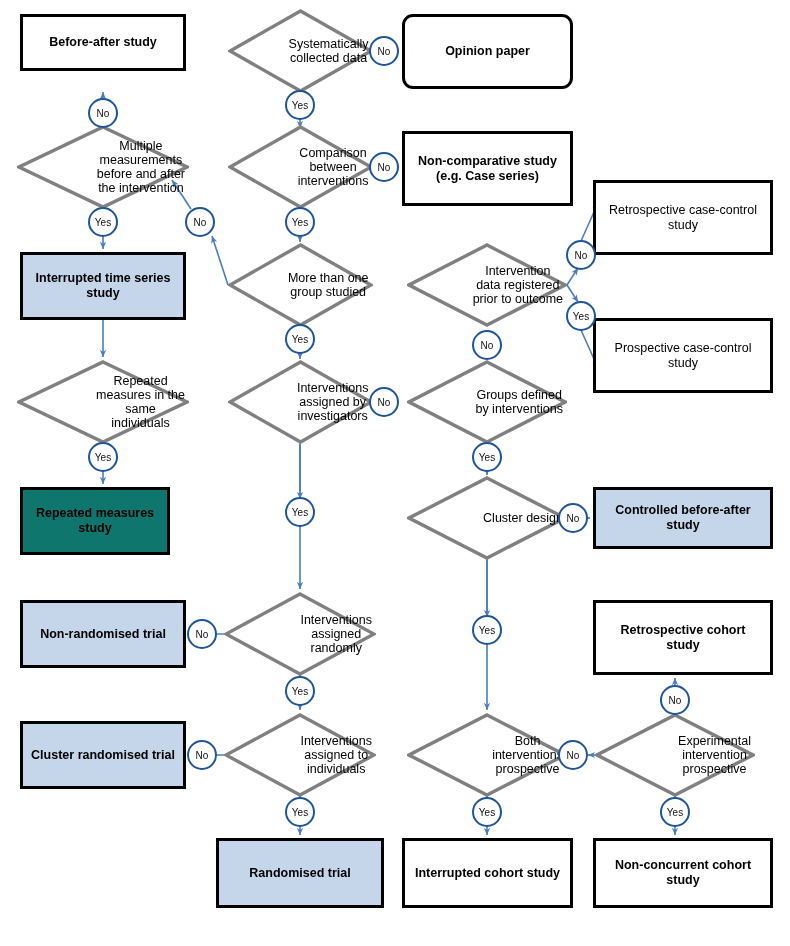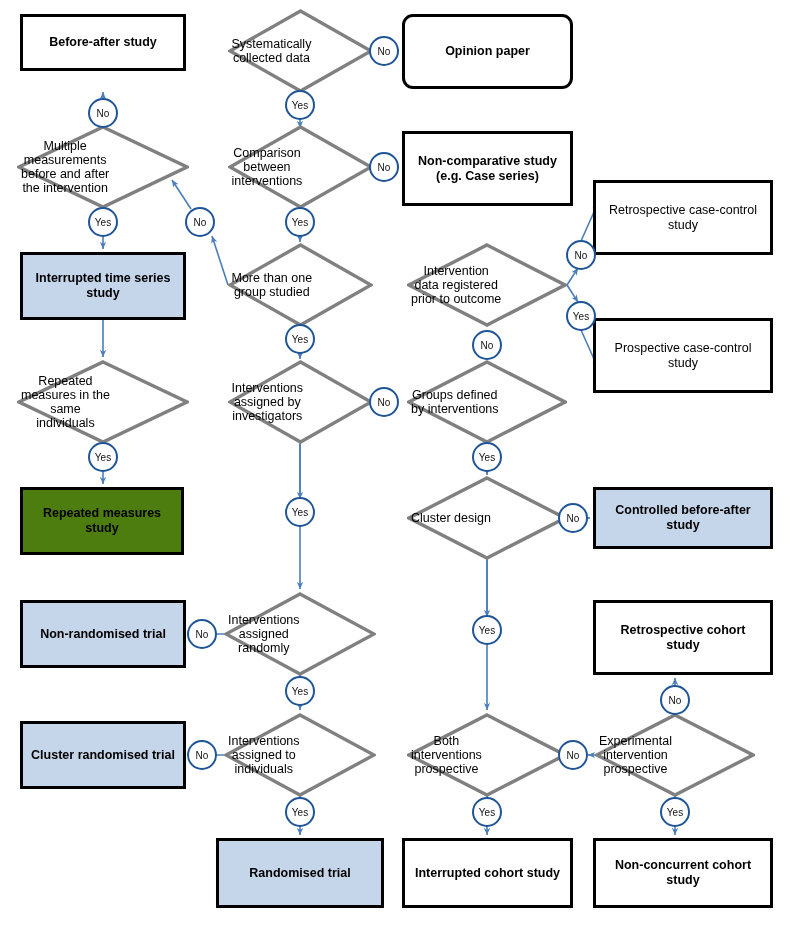--- a/index.html
+++ b/index.html
@@ -16,21 +16,21 @@
     text-align:center;line-height:1.18;color:#000;
     font-size:12.5px;
   }
   .node-box.filled{background:#c5d5ea;}
   .node-box.bold{font-weight:bold;}
   .node-box span{display:block;padding:0 6px;}
 
   
   .node-diamond{
     position:absolute;box-sizing:border-box;
-    display:flex;align-items:center;justify-content:flex-start;
+    display:flex;align-items:center;justify-content:flex-end;
     text-align:center;line-height:1.14;color:#000;font-size:12.5px;
   }
   .node-diamond .dshape{
     position:absolute;left:0;top:0;width:100%;height:100%;
   }
   .node-diamond .dlabel{position:relative;z-index:2;padding:0 4px;}
 
   
   .badge{
     position:absolute;box-sizing:border-box;
@@ -273,21 +273,21 @@
           <div>Prospective case-control</div>
           <div>study</div>
         </span>
       </div>
       <div class="node-box filled bold" style="left: 20px; top: 252px; width: 166px; height: 68px; border-color: rgb(0, 0, 0); background: rgb(197, 213, 234);">
         <span>
           <div>Interrupted time series</div>
           <div>study</div>
         </span>
       </div>
-      <div class="node-box filled bold" style="left: 20px; top: 487px; width: 164px; height: 68px; border-color: rgb(0, 0, 0); background: #4d7c0f;">
+      <div class="node-box filled bold" style="left: 20px; top: 487px; width: 150px; height: 68px; border-color: rgb(0, 0, 0); background: #0f766e;">
         <span>
           <div>Repeated measures study</div>
         </span>
       </div>
       <div class="node-box filled bold" style="left: 593px; top: 487px; width: 180px; height: 62px; border-color: rgb(0, 0, 0); background: rgb(197, 213, 234);">
         <span>
           <div>Controlled before-after</div>
           <div>study</div>
         </span>
       </div>

